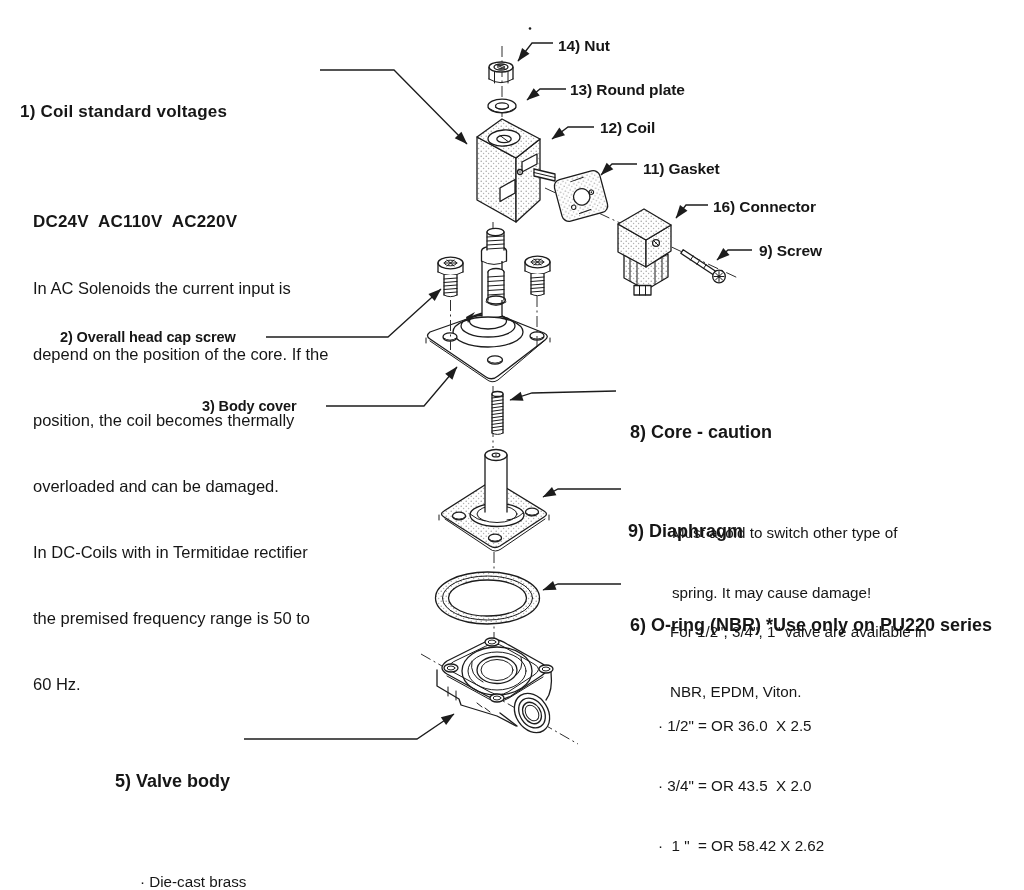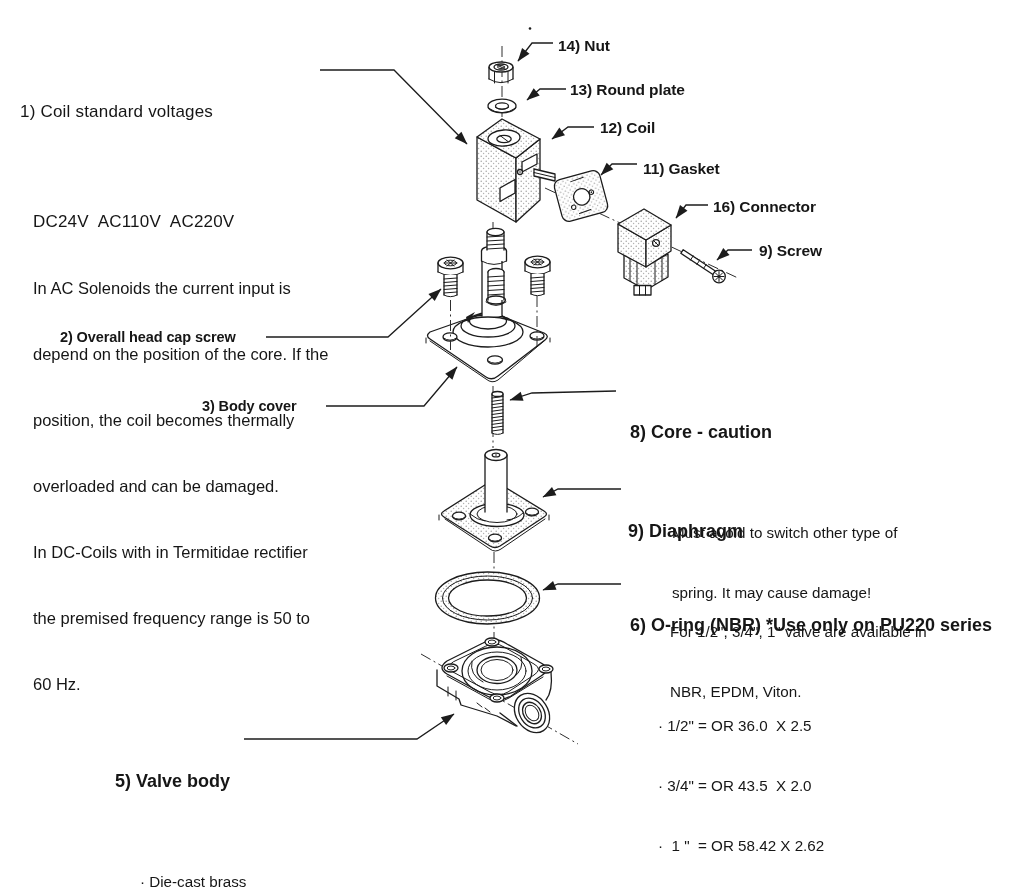--- a/index.html
+++ b/index.html
@@ -11,21 +11,21 @@
   .ln{fill:none;stroke:#1c1c1c;stroke-width:1.3;stroke-linecap:round;stroke-linejoin:round}
   .wh{fill:#ffffff;stroke:#1c1c1c;stroke-width:1.3;stroke-linejoin:round}
   .st{fill:url(#stip);stroke:#1c1c1c;stroke-width:1.3;stroke-linejoin:round}
   .thin{fill:none;stroke:#1c1c1c;stroke-width:1;stroke-linecap:round}
   .cl{fill:none;stroke:#2e2e2e;stroke-width:1;stroke-dasharray:11 3.5 2 3.5}
   .ld{fill:none;stroke:#1c1c1c;stroke-width:1.3;marker-end:url(#arr)}
   .fw{fill:#ffffff;stroke:none}
   .ink{fill:#1c1c1c;stroke:none}
 
   .co{position:absolute;white-space:pre;}
-  .b{font-weight:normal}
+  .b{font-weight:bold}
   .c1{font-size:16.5px;line-height:22px}
   .c1 .t{font-size:17px;letter-spacing:.2px}
   .ind25{margin-left:13px}
   .pl{position:absolute;font-weight:bold;font-size:15.5px;white-space:pre;letter-spacing:-0.1px}
   .pls{font-size:14.5px}
   .sec{position:absolute;font-size:15.2px;line-height:20px;white-space:pre}
   .sec .t{font-weight:bold;font-size:18px;line-height:21px}
   .sec .bd{margin-left:42px}
   .sec .bd28{margin-left:28px}
   .sec .bd25{margin-left:25px}

